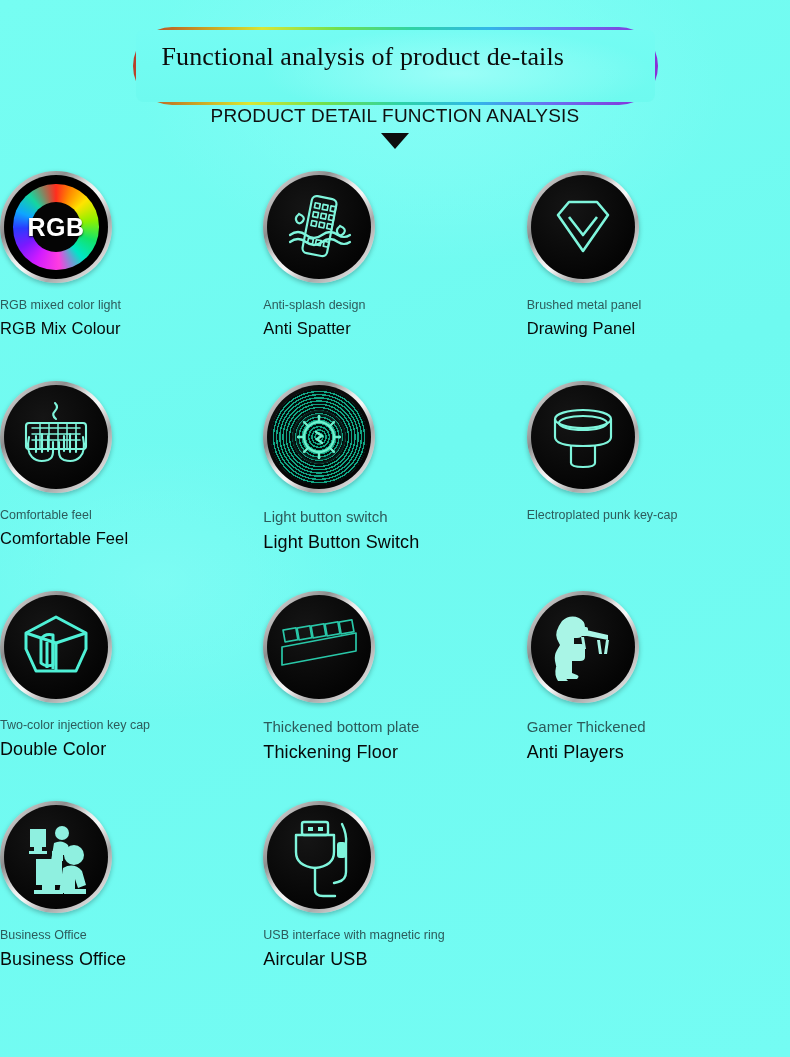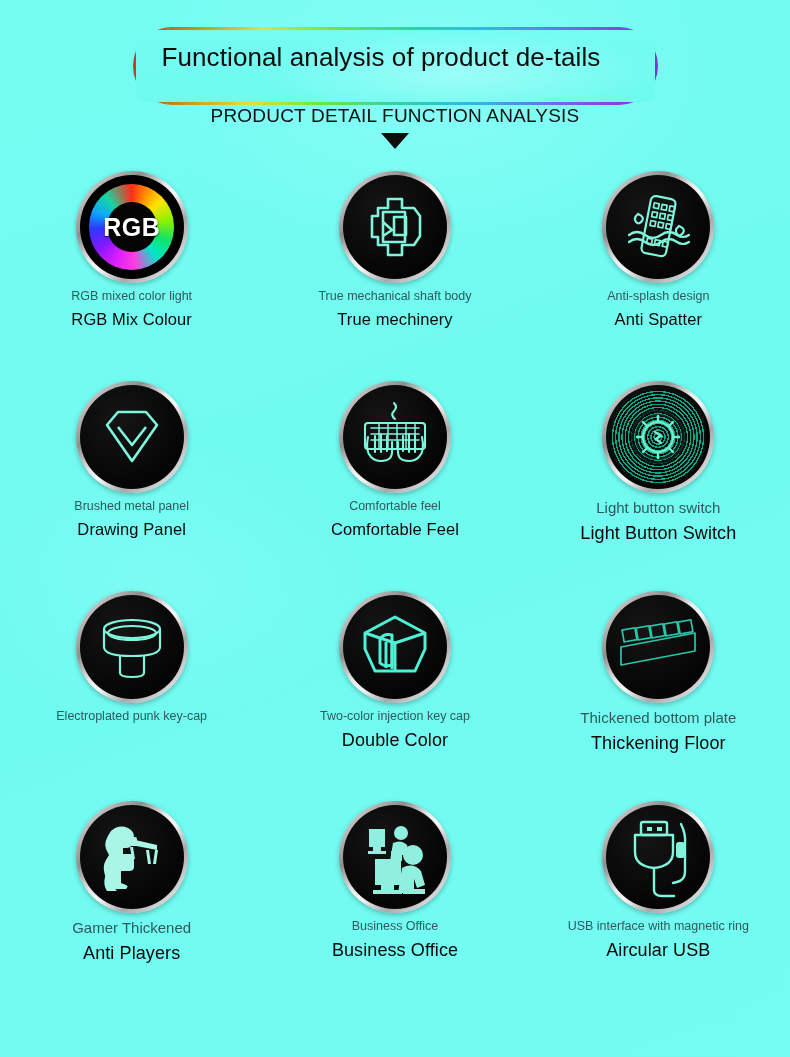--- a/index.html
+++ b/index.html
@@ -29,20 +29,21 @@
     box-sizing:border-box;
   }
   .title-pill-inner{
     border-radius:8px;
     background:
       radial-gradient(ellipse 260px 60px at 62% 60%, rgba(170,255,250,.75) 0%, rgba(114,252,242,0) 75%),
       linear-gradient(180deg,#74fcf3,#6efaef);
     padding:10px 26px 14px 26px;
     min-height:72px;
     box-sizing:border-box;
+    font-family:Liberation Serif, serif;
   }
   .title-text{
     font-size:26px;line-height:1.32;
     color:#0c0c0c;text-align:left;
     letter-spacing:.1px;
     word-break:break-word;
   }
   .subtitle{
     font-size:19px;color:#101010;letter-spacing:.2px;
   }
@@ -55,21 +56,21 @@
 
   
   .grid{
     margin-top:22px;
     display:grid;
     grid-template-columns:repeat(3,1fr);
     row-gap:0px;
   }
   .cell{
     height:210px;
-    display:flex;flex-direction:column;align-items:center;
+    display:flex;flex-direction:column;align-items:flex-start;
     position:relative;
   }
 
   
   .badge{
     width:112px;height:112px;border-radius:50%;
     background:linear-gradient(135deg,#f4f4f4 0%,#bdbdbd 16%,#8e8e8e 30%,#e9e9e9 46%,#f7f7f7 54%,#a9a9a9 70%,#d9d9d9 86%,#f2f2f2 100%);
     padding:4px;box-sizing:border-box;
     display:flex;align-items:center;justify-content:center;
     box-shadow:0 2px 5px rgba(0,0,0,.25);
@@ -109,21 +110,21 @@
   
   .rings{
     position:absolute;left:4%;top:4%;width:92%;height:92%;border-radius:50%;
     background:repeating-radial-gradient(circle at 50% 50%,
       #12a584 0px,#12a584 1.4px, #030d0b 1.4px,#030d0b 3.2px);
     -webkit-mask-image:radial-gradient(circle at 50% 50%, #000 0 72%, transparent 73%);
             mask-image:radial-gradient(circle at 50% 50%, #000 0 72%, transparent 73%);
   }
 
   .cap-sub{
-    margin-top:6px;
+    margin-top:15px;
     font-size:12.5px;color:#2d5b5b;line-height:1.22;
     text-align:center;max-width:190px;
   }
   .cap-main{
     margin-top:6px;
     font-size:16.5px;color:#080808;font-weight:normal;
     text-align:center;letter-spacing:.1px;
   }
   .cap-sub.big{font-size:15px;}
   .cap-main.big{font-size:18px;}
@@ -148,36 +149,20 @@
     <div class="cell">
       <div class="badge">
         <div class="rgb-ring">
           <span class="rgb-label">RGB</span>
         </div>
       </div>
       <div class="cap-sub">RGB mixed color light</div>
       <div class="cap-main">RGB Mix Colour</div>
     </div>
 
-    <div class="cell">
-      <div class="badge">
-        <div class="badge-inner">
-          <svg width="74" height="74" viewBox="0 0 74 74">
-            <g fill="none" stroke="#7ff5dc" stroke-width="2.6" stroke-linejoin="round">
-              <path d="M14 26 L20 26 L20 18 L30 18 L30 9 L44 9 L44 18 L56 18 L62 26 L62 46 L56 55 L44 55 L44 65 L30 65 L30 55 L20 55 L20 47 L14 47 Z"></path>
-              <rect x="25" y="22" width="22" height="30"></rect>
-              <rect x="36" y="27" width="12" height="18"></rect>
-              <path d="M25 32 L34 40 L25 46"></path>
-            </g>
-          </svg>
-        </div>
-      </div>
-      <div class="cap-sub">True mechanical shaft body</div>
-      <div class="cap-main">True mechinery</div>
-    </div>
 
     <div class="cell">
       <div class="badge">
         <div class="badge-inner">
           <svg width="78" height="78" viewBox="0 0 78 78">
             <g fill="none" stroke="#7ff5dc" stroke-width="2.2" stroke-linejoin="round" stroke-linecap="round">
               <rect x="27" y="9" width="25" height="58" rx="5" transform="rotate(11 39 38)"></rect>
               <g stroke-width="1.7">
                 <rect x="31" y="16" width="5" height="5" transform="rotate(11 39 38)"></rect>
                 <rect x="39" y="16" width="5" height="5" transform="rotate(11 39 38)"></rect>

